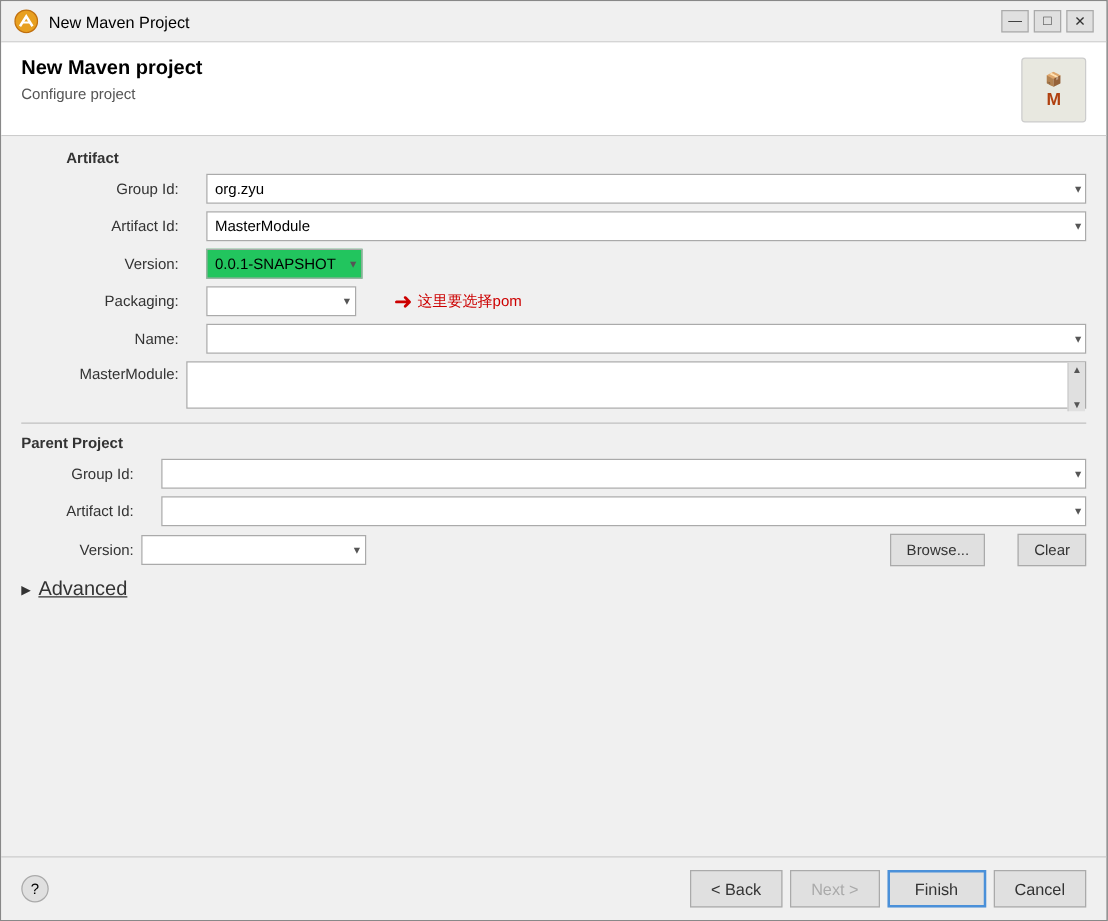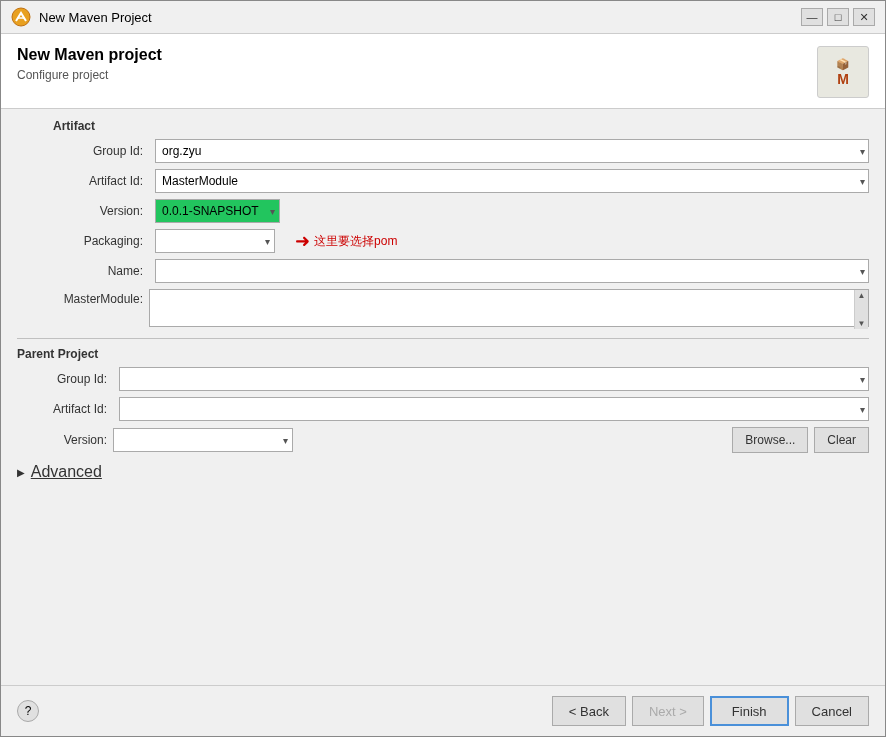--- a/index.html
+++ b/index.html
@@ -110,21 +110,21 @@
       font-size: 12px;
       font-weight: bold;
       color: #333;
       margin-bottom: 6px;
     }
 
     .form-row {
       display: flex;
       align-items: center;
       margin-bottom: 6px;
-      gap: 12px;
+      gap: 22px;
     }
     .form-label {
       width: 90px;
       text-align: right;
       font-size: 12px;
       color: #333;
       flex-shrink: 0;
     }
     .form-input {
       flex: 1;
@@ -265,20 +265,21 @@
       height: 26px;
       padding: 0 12px;
       border: 1px solid #aaa;
       background: #e0e0e0;
       font-size: 12px;
       cursor: pointer;
       color: #333;
       display: flex;
       align-items: center;
       justify-content: center;
+      margin-left: 20px;
     }
 
     .advanced-row {
       display: flex;
       align-items: center;
       gap: 6px;
       padding: 4px 0;
       cursor: pointer;
     }
     .advanced-triangle {

